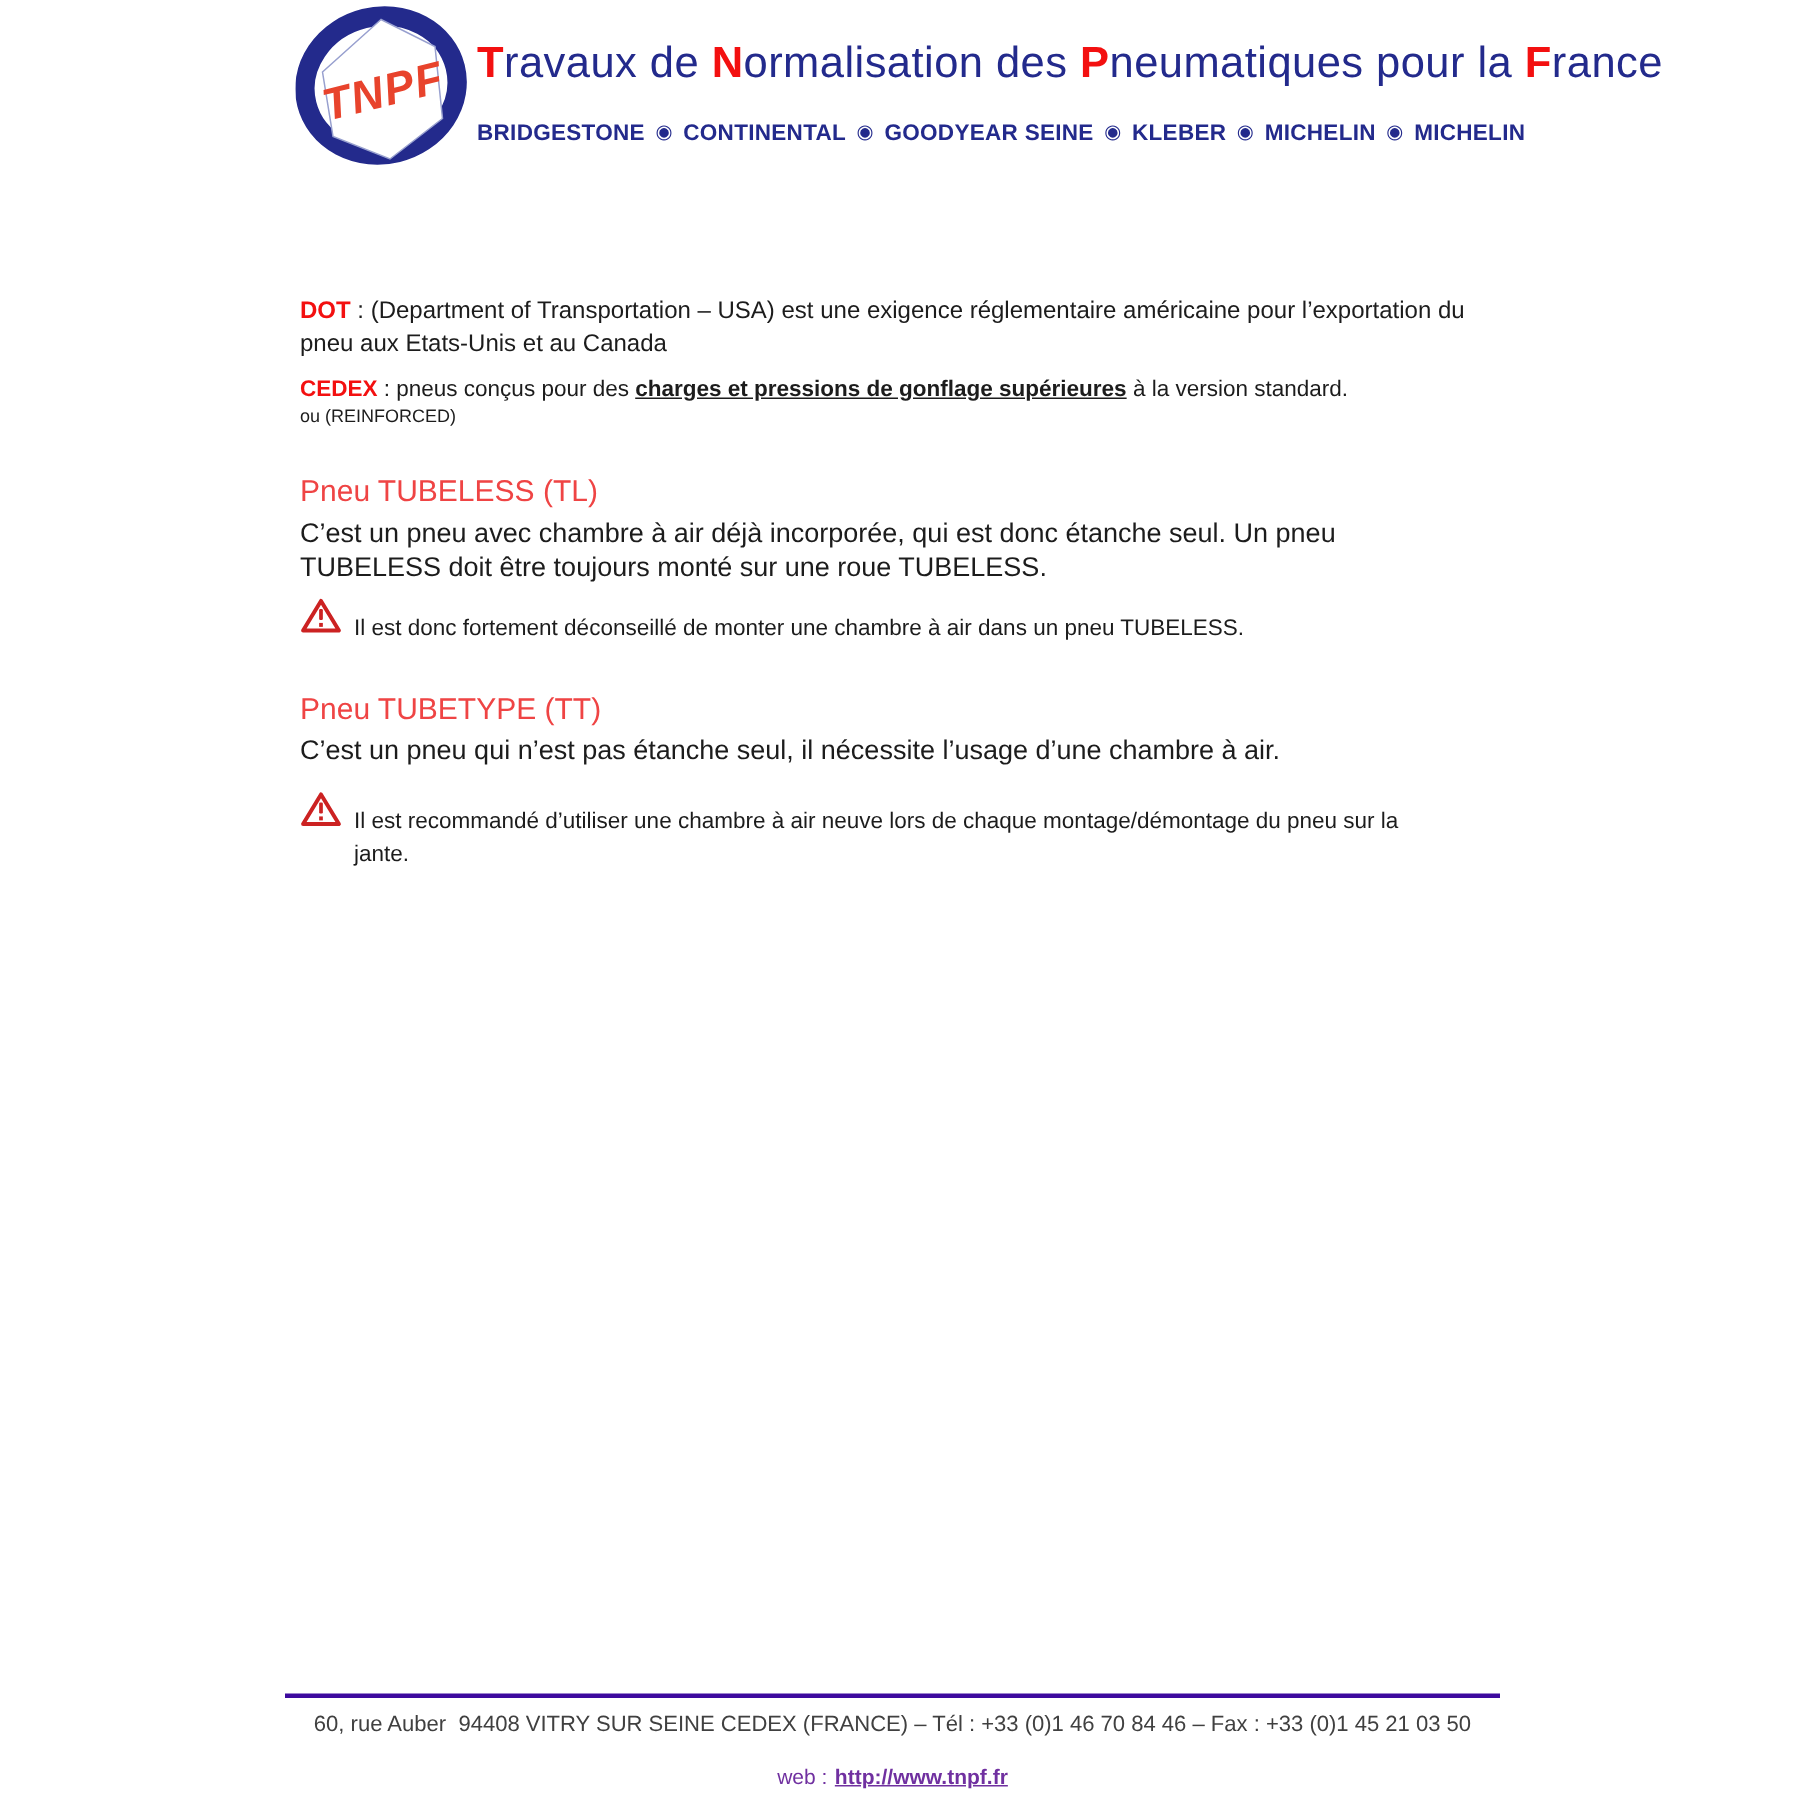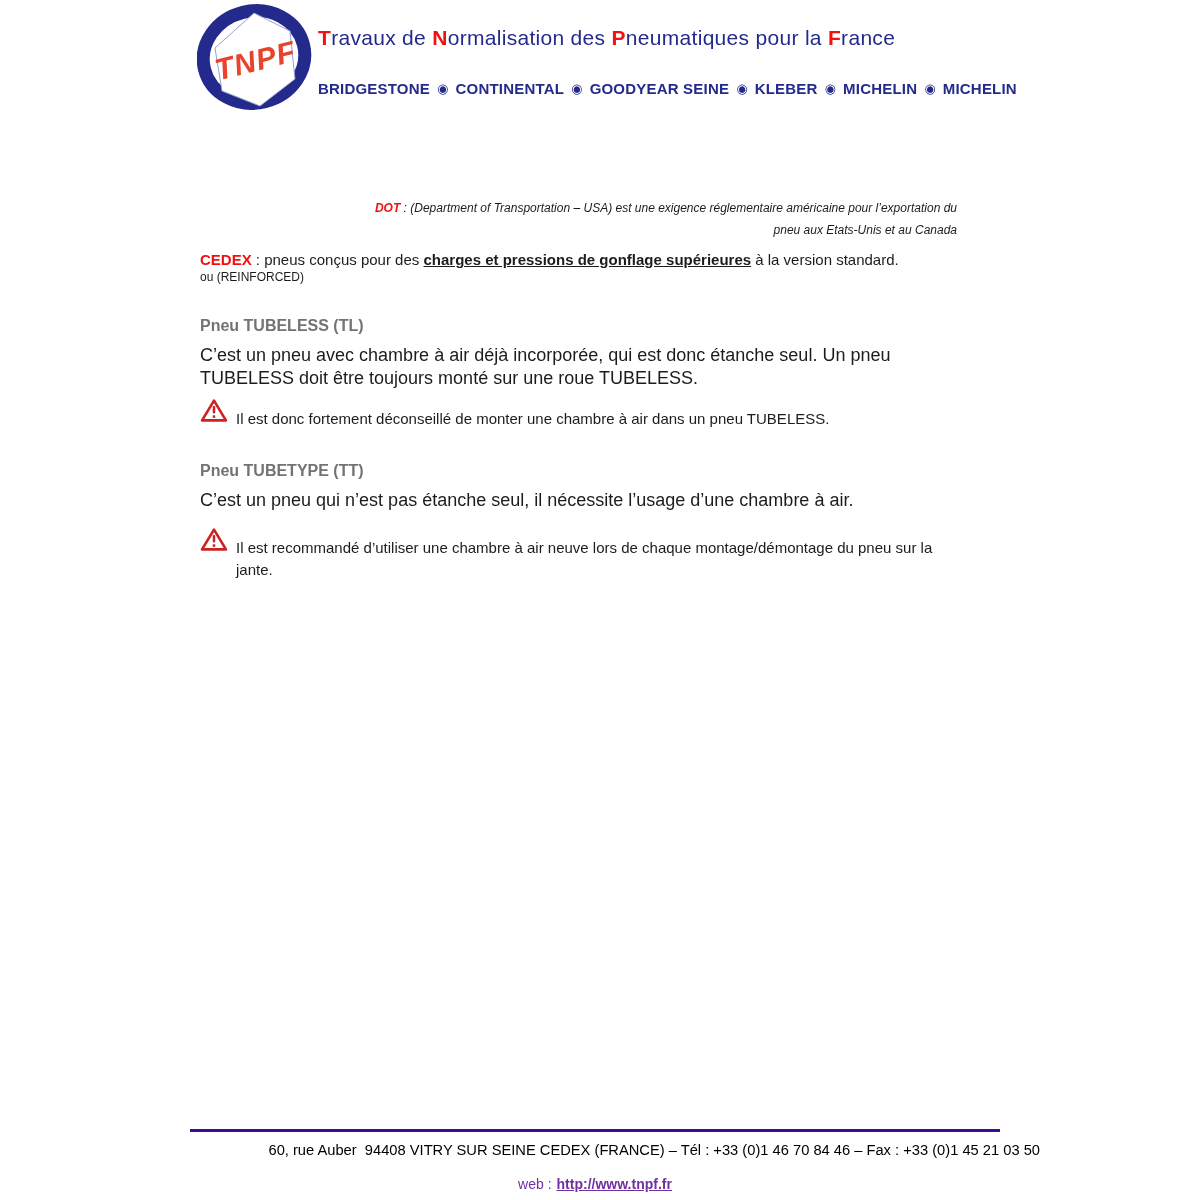--- a/index.html
+++ b/index.html
@@ -11,47 +11,47 @@
   }
 
   
   .logo { position:absolute; left:197px; top:1px; width:116px; height:112px; }
   .logo svg text {
     font-family:"Liberation Sans","DejaVu Sans",sans-serif;
     font-weight:bold; font-style:italic;
   }
   .header-title {
     position:absolute; left:318px; top:26px; white-space:nowrap;
-    font-size:21px; letter-spacing:0.3px; color:#232a8c;
+    font-size:29px; letter-spacing:0.3px; color:#232a8c;
   }
   .header-title .cap { color:#f31010; font-weight:bold; }
   .header-brands {
     position:absolute; left:318px; top:80px; white-space:nowrap;
     font-size:15px; font-weight:bold; color:#232a8c; letter-spacing:0.2px;
   }
   .header-brands .sep {
     font-family:"DejaVu Sans",sans-serif; padding:0 7px; font-size:13px;
     position:relative; top:-1px;
   }
 
   
   .term { color:#f31010; font-weight:bold; }
   .dot-block {
     position:absolute; left:200px; top:197px; width:757px;
-    text-align:right; white-space:nowrap; font-size:12px; line-height:22px;font-style:italic;
+    text-align:left; white-space:nowrap; font-size:16px; line-height:22px;
   }
   .reinf-block {
     position:absolute; left:200px; top:250px; width:790px;
     white-space:nowrap; font-size:15px; line-height:19px;
   }
   .emph { font-weight:bold; text-decoration:underline; }
   .reinf-alt { position:absolute; left:200px; top:270px; font-size:12px; line-height:14px; }
 
   .section-h {
-    position:absolute; left:200px; color:#737373; font-weight:bold; font-size:16px;
+    position:absolute; left:200px; color:#ef4444; font-weight:normal; font-size:20px;
   }
   .h-tubeless { top:317px; }
   .h-tubetype { top:462px; }
 
   .body-p { position:absolute; left:200px; width:757px; font-size:18px; line-height:22.5px; }
   .p-tubeless { top:344px; }
   .p-tubetype { top:489px; }
 
   .warning {
     position:absolute; left:200px; width:757px;
@@ -61,22 +61,22 @@
   .warn2 { top:527px; }
   .warning .icon { flex:0 0 auto; margin-right:8px; width:28px; height:25px; }
   .warning p { margin:10px 0 0 0; font-size:15px; line-height:22px; }
 
   
   .footer-rule {
     position:absolute; left:190px; top:1129px; width:810px; height:3px;
     background:#3d0a9e;
   }
   .footer-address {
-    position:absolute; left:150px; top:1141px; width:890px; text-align:right;
-    color:#000000; font-size:14.7px; line-height:19px; white-space:nowrap;
+    position:absolute; left:150px; top:1141px; width:890px; text-align:center;
+    color:#404040; font-size:14.7px; line-height:19px; white-space:nowrap;
   }
   .footer-web {
     position:absolute; left:190px; top:1176px; width:810px; text-align:center;
     color:#7030a0; font-size:14px;
   }
   .footer-web .lbl { margin-right:5px; }
   .web-link { color:#7030a0; font-weight:bold; text-decoration:underline; cursor:pointer; }
 </style>
 </head>
 <body>

